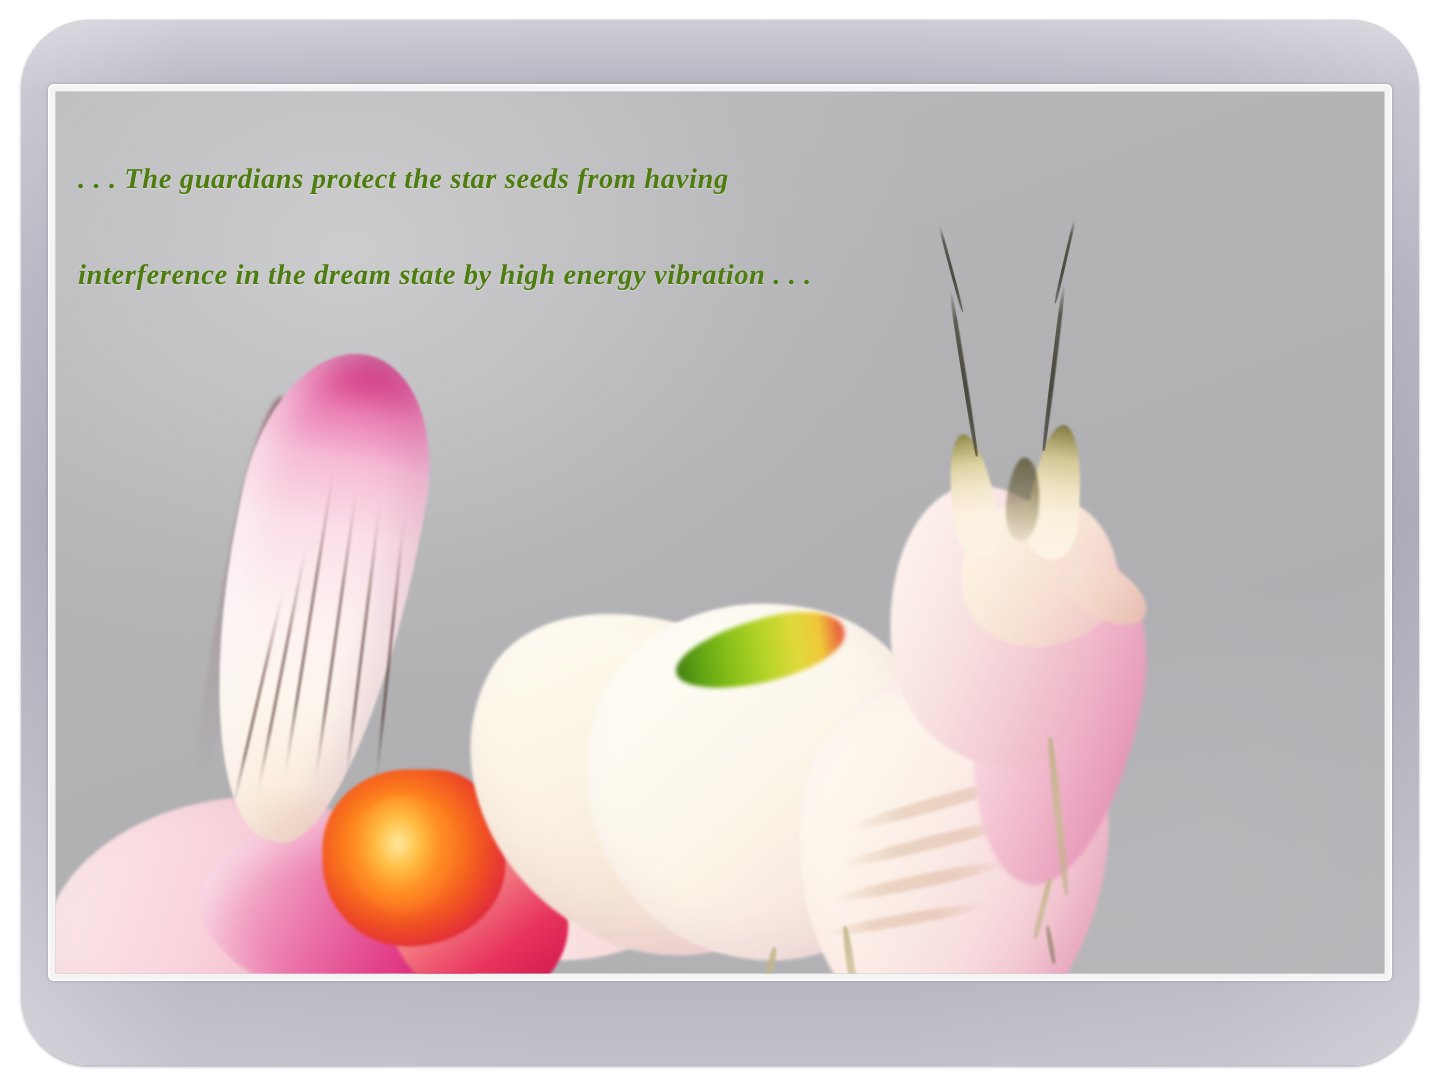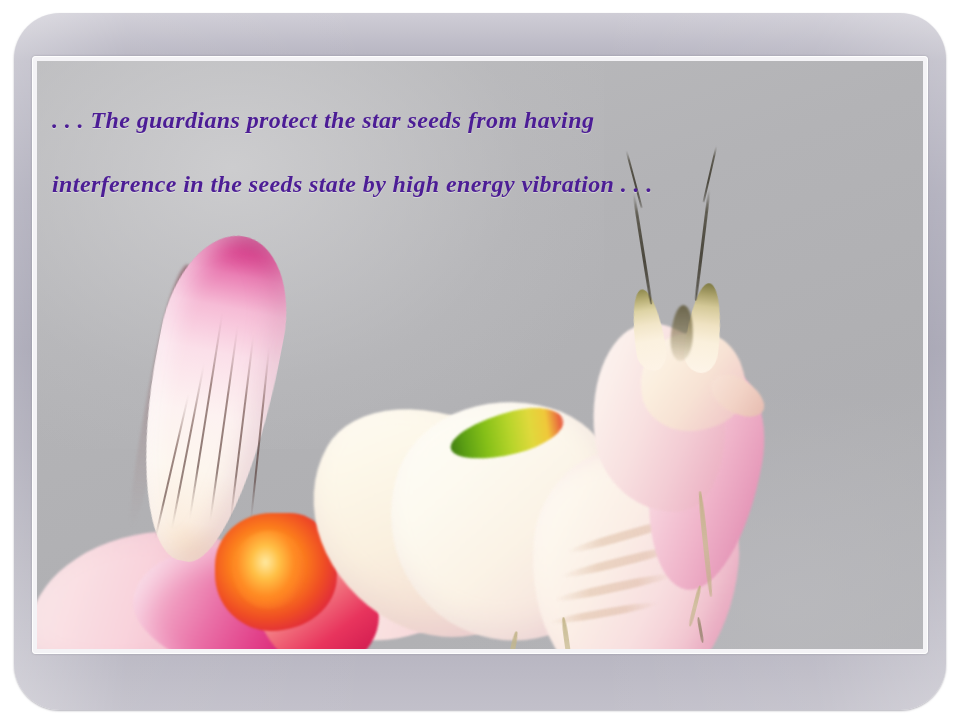--- a/index.html
+++ b/index.html
@@ -524,23 +524,23 @@
     left: 52px;
     top: 88px;
     width: 820px;
     z-index: 40;
   }
 
   .caption-line {
     font-family: "Liberation Serif", serif;
     font-style: italic;
     font-weight: 700;
-    font-size: 24px;
+    font-size: 19px;
     line-height: 64px;
-    color: #4c1d95;
+    color: #4d7c0f;
     letter-spacing: 0.4px;
     white-space: nowrap;
     text-shadow: 0 1px 1px rgba(255,255,255,0.45);
   }
 </style>
 </head>
 <body>
 
 <div id="slide">
 
@@ -602,16 +602,16 @@
 
         <div class="mantis-leg" style="left:472px; top:570px; width:5px; height:48px; transform:rotate(12deg);"></div>
 
         <div id="photo-soften"></div>
       </div>
     </div>
   </div>
 
   <div id="caption">
     <div class="caption-line">. . . The guardians protect the star seeds from having</div>
-    <div class="caption-line">interference in the seeds state by high energy vibration . . .</div>
+    <div class="caption-line">interference in the dream state by high energy vibration . . .</div>
   </div>
 
 </div>
 
 </body></html>

